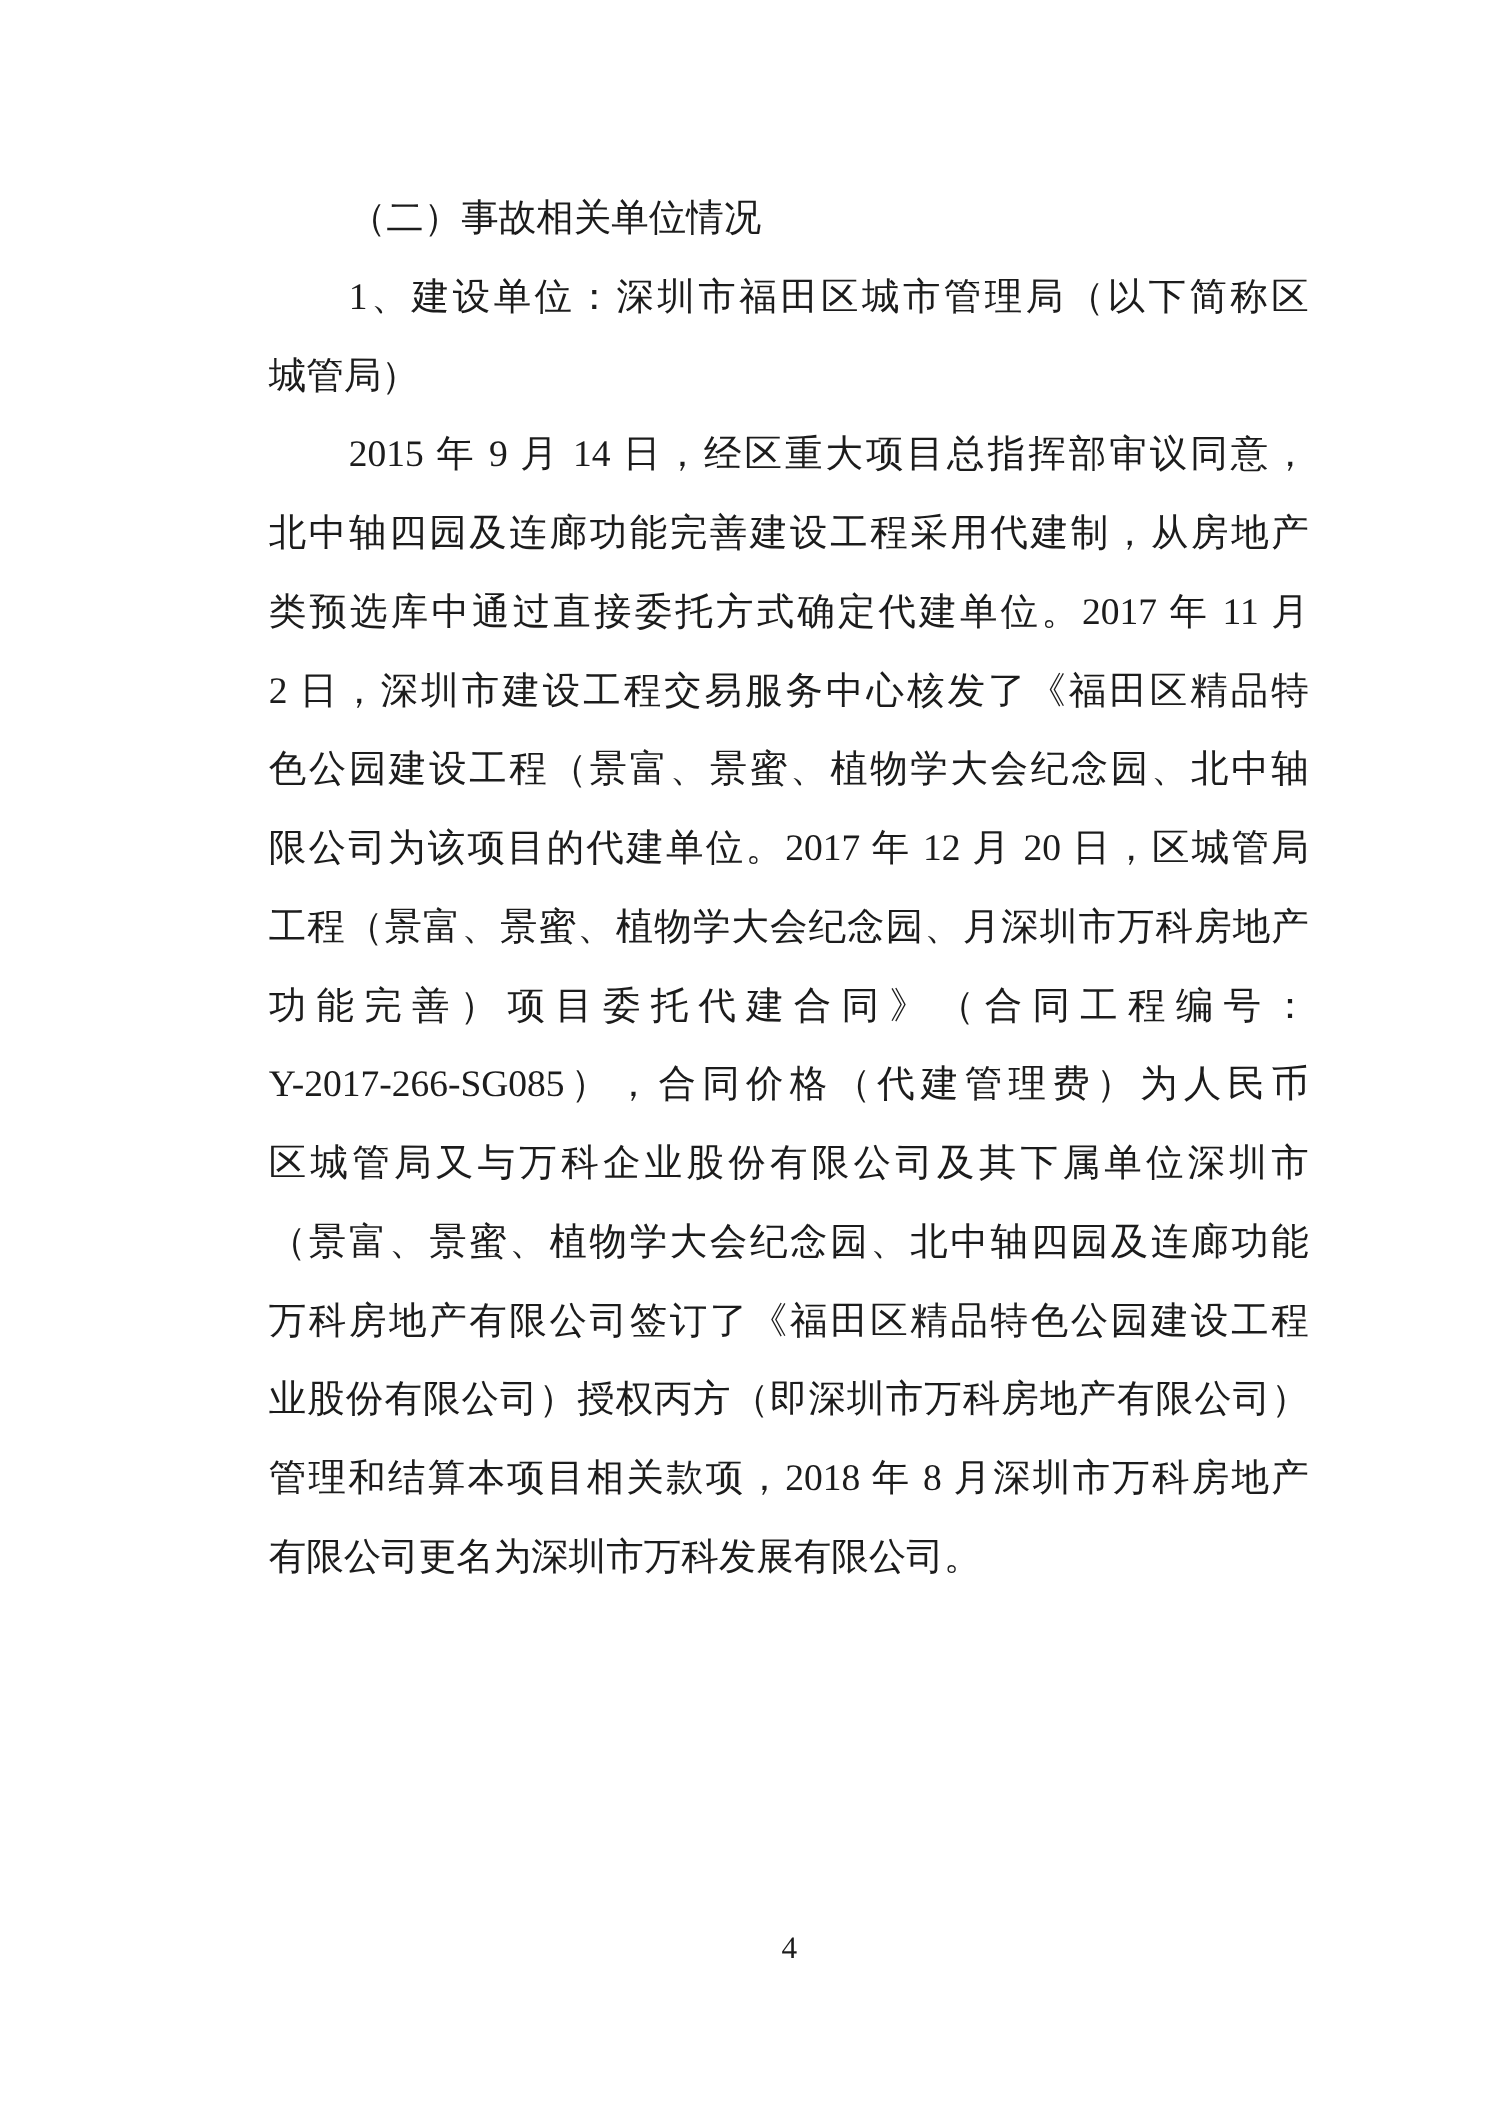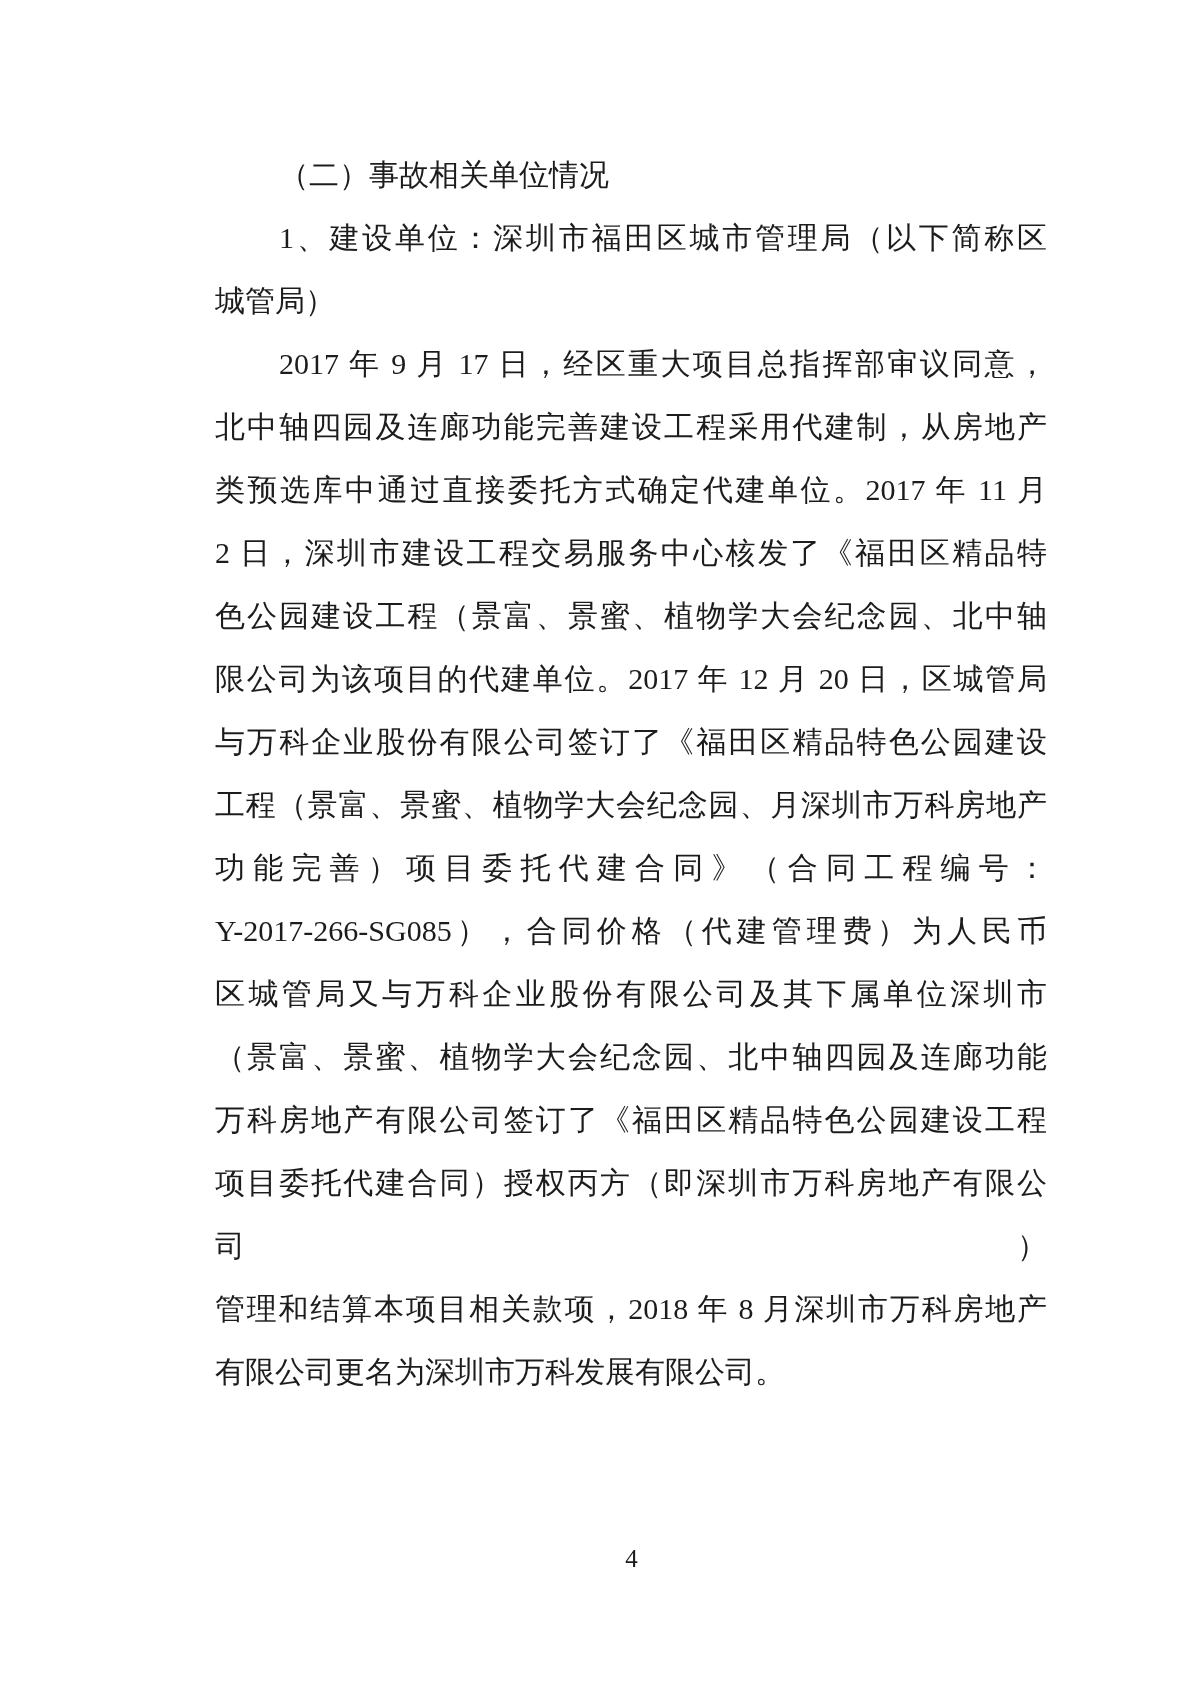--- a/index.html
+++ b/index.html
@@ -60,34 +60,33 @@
     <div class="para">
       <div class="line indent">（二）事故相关单位情况</div>
     </div>
 
     <div class="para">
       <div class="line indent j">1、建设单位：深圳市福田区城市管理局（以下简称区</div>
       <div class="line">城管局）</div>
     </div>
 
     <div class="para">
-      <div class="line indent j">2017 年 9 月 17 日，经区重大项目总指挥部审议同意，</div>
+      <div class="line indent j">2015 年 9 月 14 日，经区重大项目总指挥部审议同意，</div>
       <div class="line j">北中轴四园及连廊功能完善建设工程采用代建制，从房地产</div>
       <div class="line j">类预选库中通过直接委托方式确定代建单位。2017 年 11 月</div>
       <div class="line j">2 日，深圳市建设工程交易服务中心核发了《福田区精品特</div>
       <div class="line j">色公园建设工程（景富、景蜜、植物学大会纪念园、北中轴</div>
       <div class="line j">限公司为该项目的代建单位。2017 年 12 月 20 日，区城管局</div>
-      <div class="line j">与万科企业股份有限公司签订了《福田区精品特色公园建设</div>
       <div class="line j">工程（景富、景蜜、植物学大会纪念园、月深圳市万科房地产</div>
       <div class="line j">功能完善）项目委托代建合同》（合同工程编号：</div>
       <div class="line j">Y-2017-266-SG085），合同价格（代建管理费）为人民币</div>
       <div class="line j">区城管局又与万科企业股份有限公司及其下属单位深圳市</div>
       <div class="line j">（景富、景蜜、植物学大会纪念园、北中轴四园及连廊功能</div>
       <div class="line j">万科房地产有限公司签订了《福田区精品特色公园建设工程</div>
-      <div class="line j">项目委托代建合同）授权丙方（即深圳市万科房地产有限公司）</div>
+      <div class="line j">业股份有限公司）授权丙方（即深圳市万科房地产有限公司）</div>
       <div class="line j">管理和结算本项目相关款项，2018 年 8 月深圳市万科房地产</div>
       <div class="line">有限公司更名为深圳市万科发展有限公司。</div>
     </div>
 
   </div>
 
   <div class="footer">
     <span class="page-num">4</span>
   </div>
 </div>

